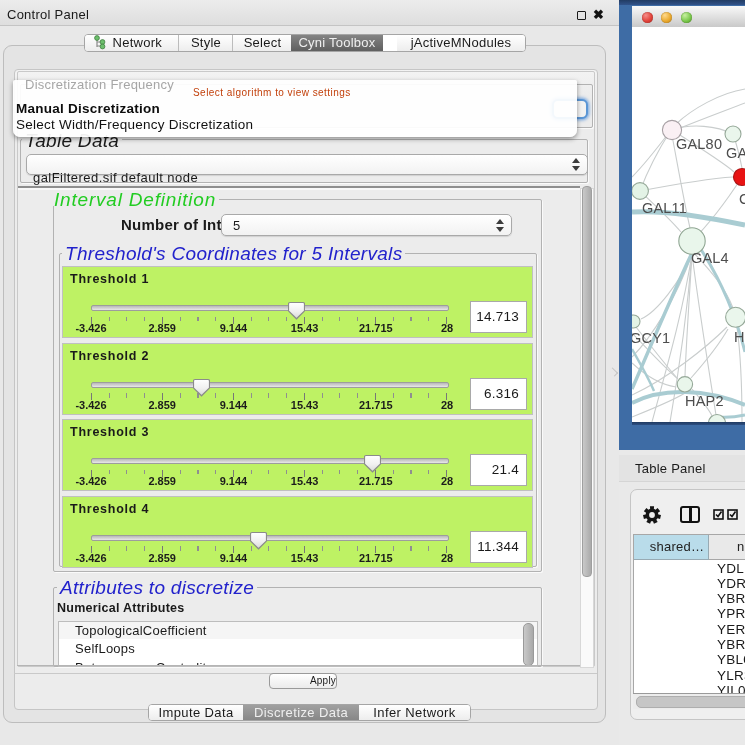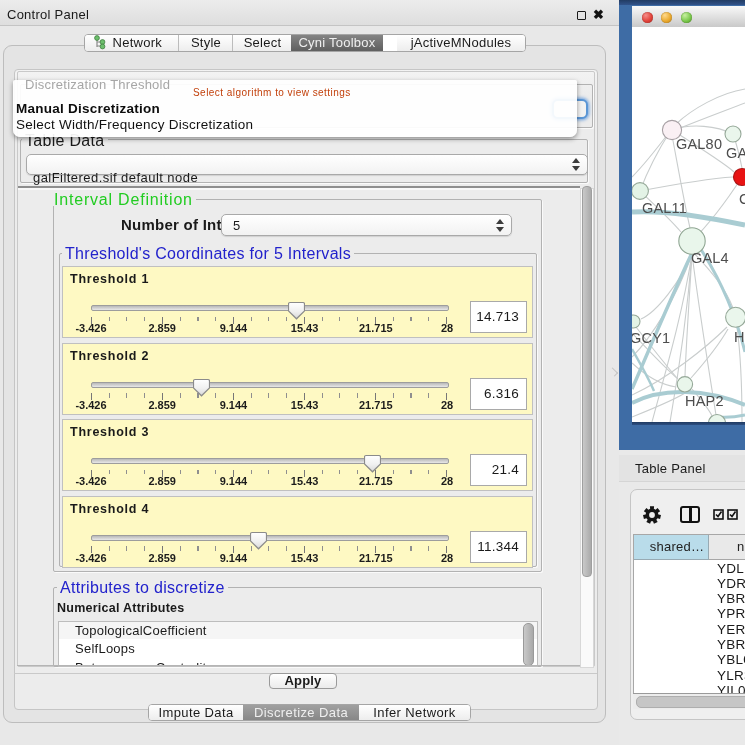--- a/index.html
+++ b/index.html
@@ -1,29 +1,29 @@
 <!DOCTYPE html>
 <html><head>
 <meta charset="utf-8">
 <style>
   html,body{margin:0;padding:0;}
   body{width:745px;height:745px;background:#e8e8e8;font-family:"Liberation Sans",sans-serif;
        position:relative;overflow:hidden;letter-spacing:0.25px;color:#1a1a1a;}
   .abs{position:absolute;}
   .etch{border:1px solid #b2b2b2;border-radius:3px;box-shadow:1px 1px 0 rgba(255,255,255,.75);}
-  .gtitle{position:absolute;font-size:16px;background:#ececec;padding:0 3px;line-height:13.5px;letter-spacing:0.3px;}
+  .gtitle{position:absolute;font-size:19px;background:#ececec;padding:0 3px;line-height:13.5px;letter-spacing:0.3px;font-style:italic;}
   .combo{position:absolute;background:linear-gradient(#ffffff,#f2f2f2);border:1px solid #a9a9a9;
          border-radius:5px;box-shadow:0 1px 1px rgba(0,0,0,.12);}
   .combo .ar{position:absolute;width:0;height:0;}
   .up{border-left:4px solid transparent;border-right:4px solid transparent;border-bottom:5px solid #3c3c3c;}
   .dn{border-left:4px solid transparent;border-right:4px solid transparent;border-top:5px solid #3c3c3c;}
   .tab{position:absolute;top:0;height:100%;background:linear-gradient(#ffffff,#ededed);
        font-size:13px;text-align:center;color:#1a1a1a;}
   .tabsel{background:linear-gradient(#848484,#5f5f5f);color:#efefef;}
-  .trow{position:absolute;left:62px;width:469px;height:70px;border:1px solid #c0c0c0;background:#fef9c3;}
+  .trow{position:absolute;left:62px;width:469px;height:70px;border:1px solid #c0c0c0;background:#bef264;}
   .tlab{position:absolute;left:7px;top:5px;font-size:12.5px;font-weight:bold;letter-spacing:0.75px;}
   .track{position:absolute;left:28px;top:38px;width:356px;height:4px;border-radius:2px;
          background:linear-gradient(#b9b9b9,#e8e8e8);border:1px solid #9d9d9d;}
   .ticks{position:absolute;left:28px;top:49.5px;width:357px;height:4.5px;
      background:repeating-linear-gradient(90deg,#8f8f8f 0,#8f8f8f 1px,transparent 1px,transparent 17.75px);}
   .ticks2{position:absolute;left:28px;top:49.5px;width:358px;height:7px;
      background:repeating-linear-gradient(90deg,#777 0,#777 1px,transparent 1px,transparent 71px);}
   .tnum{position:absolute;top:55px;font-size:11px;font-weight:bold;letter-spacing:0;color:#1c1c1c;width:60px;text-align:center;}
   .vbox{position:absolute;left:407px;top:34px;width:48px;height:30px;background:#fff;border:1px solid #a9a9a9;
         font-size:13.5px;text-align:right;line-height:30px;padding-right:7px;}
@@ -50,21 +50,21 @@
 </div>
 <svg class="abs" style="left:93px;top:35px;" width="14" height="15" viewBox="0 0 14 15">
   <path d="M4 3 L4 12 M4 7 L9 7 M4 11 L9 11" stroke="#8a8a8a" stroke-width="1.2" fill="none"></path>
   <circle cx="4" cy="3" r="2.4" fill="#6cbf6c" stroke="#3f7d3f" stroke-width="0.8"></circle>
   <circle cx="9.5" cy="7" r="2.4" fill="#6cbf6c" stroke="#3f7d3f" stroke-width="0.8"></circle>
   <circle cx="9.5" cy="11.5" r="2.4" fill="#6cbf6c" stroke="#3f7d3f" stroke-width="0.8"></circle>
 </svg>
 
 <div class="abs" style="left:17px;top:71px;width:576px;height:594px;border:1px solid #c9c9c9;border-radius:2px;"></div>
 <div class="abs etch" style="left:20px;top:84px;width:571px;height:42px;border-radius:2px;"></div>
-<div class="abs" style="left:22px;top:77px;font-size:13px;color:#a6a6a6;padding:0 3px;z-index:5;">Discretization Threshold</div>
+<div class="abs" style="left:22px;top:77px;font-size:13px;color:#a6a6a6;padding:0 3px;z-index:5;">Discretization Frequency</div>
 
 <div class="abs" style="left:552px;top:99px;width:32px;height:16px;background:#f2f2f2;border:2.5px solid #5b96d5;border-radius:6px;box-shadow:0 0 3px 1.5px rgba(100,155,220,.75);"></div>
 
 <div class="abs" style="left:13px;top:80px;width:564px;height:57px;background:rgba(255,255,255,0.93);border-radius:2px 2px 7px 7px;box-shadow:0 2px 5px rgba(0,0,0,0.4);z-index:4;"></div>
 <div class="abs" style="left:193px;top:87px;font-size:10px;letter-spacing:0.45px;color:#c2410c;z-index:6;">Select algorithm to view settings</div>
 <div class="abs" style="left:16px;top:101px;font-size:13.5px;font-weight:bold;color:#0d0d0d;z-index:6;">Manual Discretization</div>
 <div class="abs" style="left:16px;top:116.5px;font-size:13.5px;color:#111;z-index:6;">Select Width/Frequency Discretization</div>
 
 <div class="abs etch" style="left:20px;top:139px;width:566px;height:42px;border-radius:2px;"></div>
 <div class="abs gtitle" style="left:22px;top:134px;">Table Data</div>
@@ -173,21 +173,21 @@
   <div style="font-size:13px;padding:3px 0 1px 16px;">BetweennessCentrality</div>
   <div class="abs" style="right:3px;top:1px;width:9px;height:41px;background:linear-gradient(90deg,#c9c9c9,#a9a9a9);border-radius:5px;border:1px solid #9a9a9a;"></div>
 </div>
 
 <div class="abs" style="left:17px;top:665px;width:577px;height:1px;background:#b5b5b5;"></div>
 <div class="abs" style="left:14px;top:673px;width:583px;height:1px;background:#c9c9c9;"></div>
 
 <div class="abs" style="left:580px;top:188px;width:12px;height:478px;background:#fafafa;border:1px solid #d8d8d8;"></div>
 <div class="abs" style="left:582px;top:186px;width:8px;height:389px;border-radius:4px;background:linear-gradient(90deg,#c9c9c9,#aaaaaa);border:0.5px solid #9f9f9f;"></div>
 
-<div class="abs" style="left:269px;top:672.5px;width:66px;height:14px;background:linear-gradient(#ffffff,#ebebeb);border:1px solid #9a9a9a;border-radius:4px;font-size:13px;font-weight:bold;letter-spacing:0.2px;text-align:center;line-height:14.5px;">Apply</div>
+<div class="abs" style="left:269px;top:672.5px;width:66px;height:14px;background:linear-gradient(#ffffff,#ebebeb);border:1px solid #9a9a9a;border-radius:4px;font-size:10px;font-weight:normal;letter-spacing:0.2px;text-align:right;line-height:14.5px;">Apply</div>
 
 <div class="abs" style="left:148px;top:704px;width:321px;height:15px;border:1px solid #a5a5a5;border-radius:4px;overflow:hidden;background:#fff;font-size:13.5px;letter-spacing:0.4px;">
   <div class="tab" style="left:0;width:94px;line-height:15px;">Impute Data</div>
   <div class="tab tabsel" style="left:94px;width:116px;line-height:15px;background:linear-gradient(#a0a0a0,#878787);">Discretize Data</div>
   <div class="tab" style="left:210px;width:111px;line-height:15px;">Infer Network</div>
 </div>
 
 <div class="abs" style="left:611px;top:368px;width:4px;height:7px;border-left:1.5px solid #c3c3c3;border-top:1.5px solid #c3c3c3;transform:rotate(135deg);"></div>
 
 <div class="abs" style="left:619px;top:0;width:126px;height:450px;background:#3e6ca5;overflow:hidden;">

